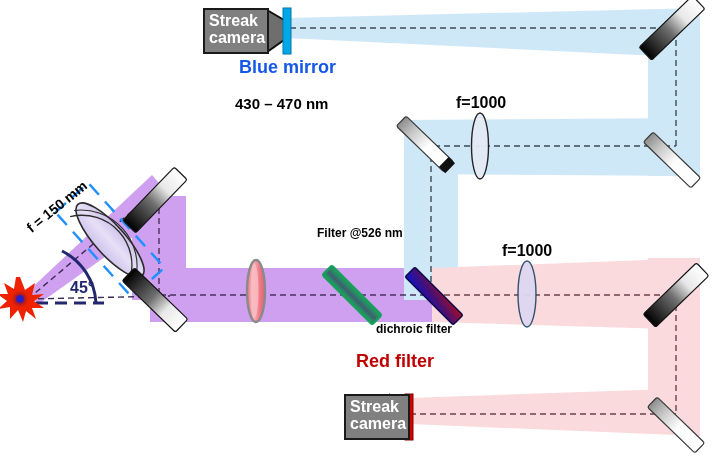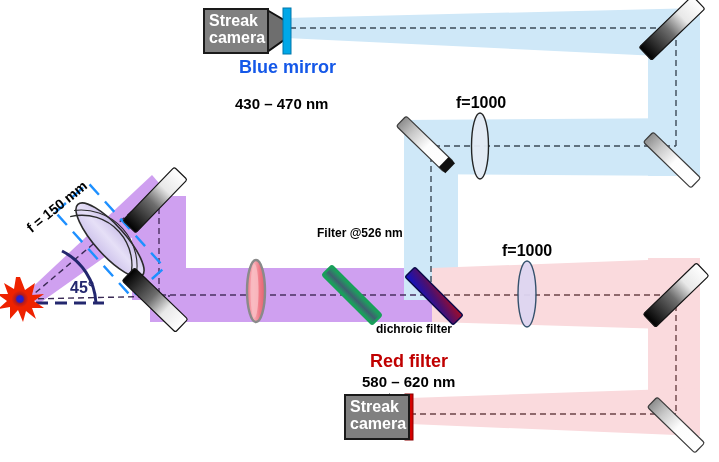--- a/index.html
+++ b/index.html
@@ -245,22 +245,21 @@
   </div>
 
   <div class="cam-box" style="left:344px; top:394px; width:66px; height:46px;">
     <span class="cam-line">Streak</span>
     <span class="cam-line">camera</span>
   </div>
 
   <div class="lbl filter-title" style="left:239px; top:58px; color:#1558e8;">Blue mirror</div>
   <div class="lbl filter-range" style="left:235px; top:96px;">430 – 470 nm</div>
 
-  <div class="lbl filter-title" style="left:370px; top:352px; color:#c00000;">Red filter</div>
-  <div class="lbl filter-range" style="left:362px; top:374px;">580 – 620 nm</div>
+  <div class="lbl filter-title" style="left:356px; top:352px; color:#c00000;">Red filter</div>
 
   <div class="lbl f-lbl" style="left:456px; top:95px;">f=1000</div>
 
   <div class="lbl f-lbl" style="left:502px; top:243px;">f=1000</div>
 
   <div class="lbl small-lbl" style="left:317px; top:227px;text-align:right;">Filter @526 nm</div>
 
   <div class="lbl small-lbl" style="left:376px; top:323px;">dichroic filter</div>
 
   <div class="lbl angle-lbl" style="left:70px; top:280px;">45°</div>

